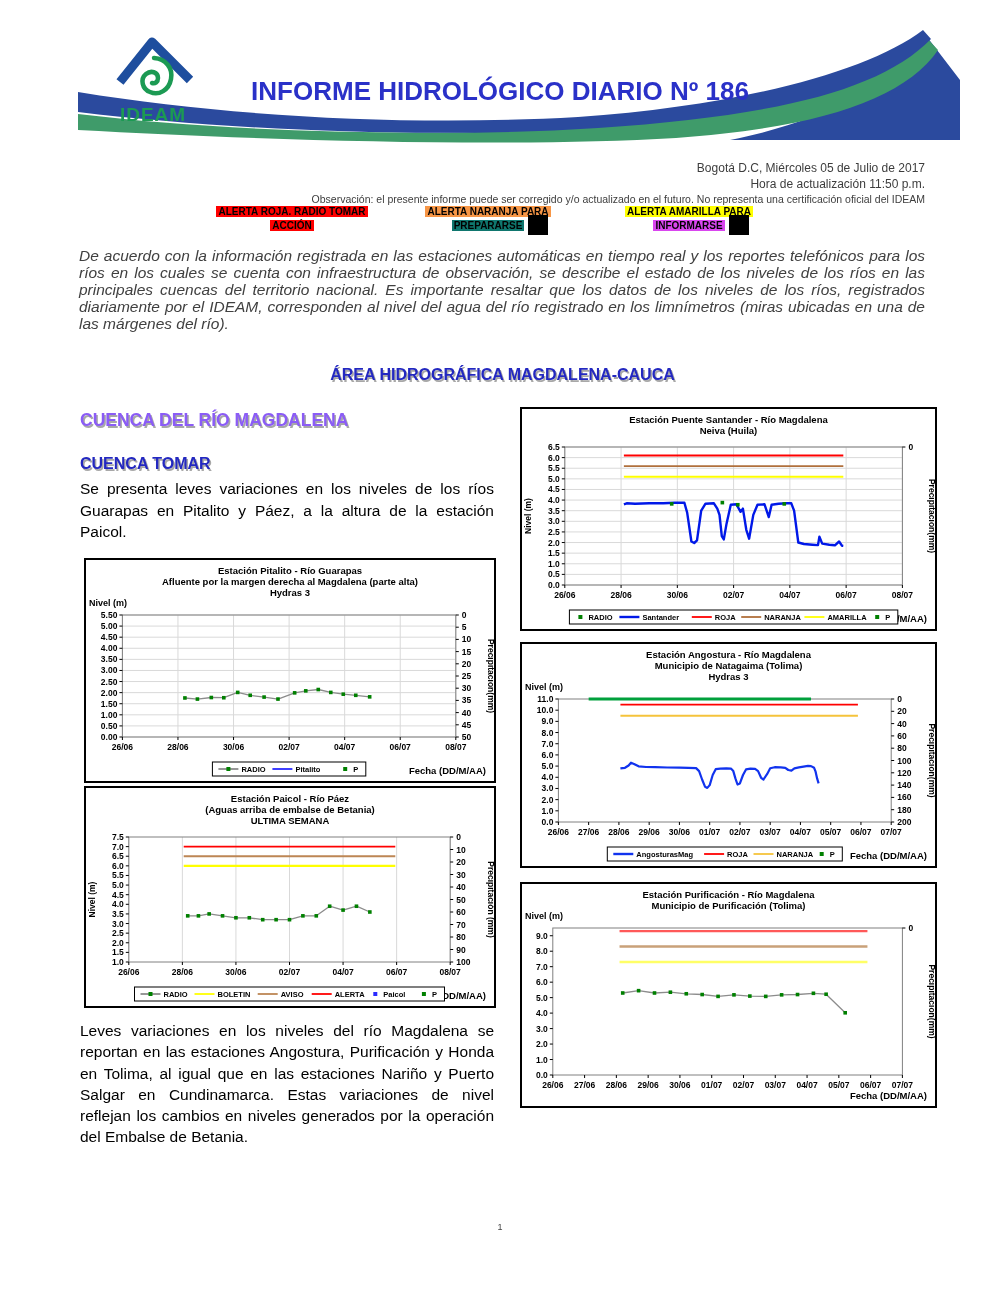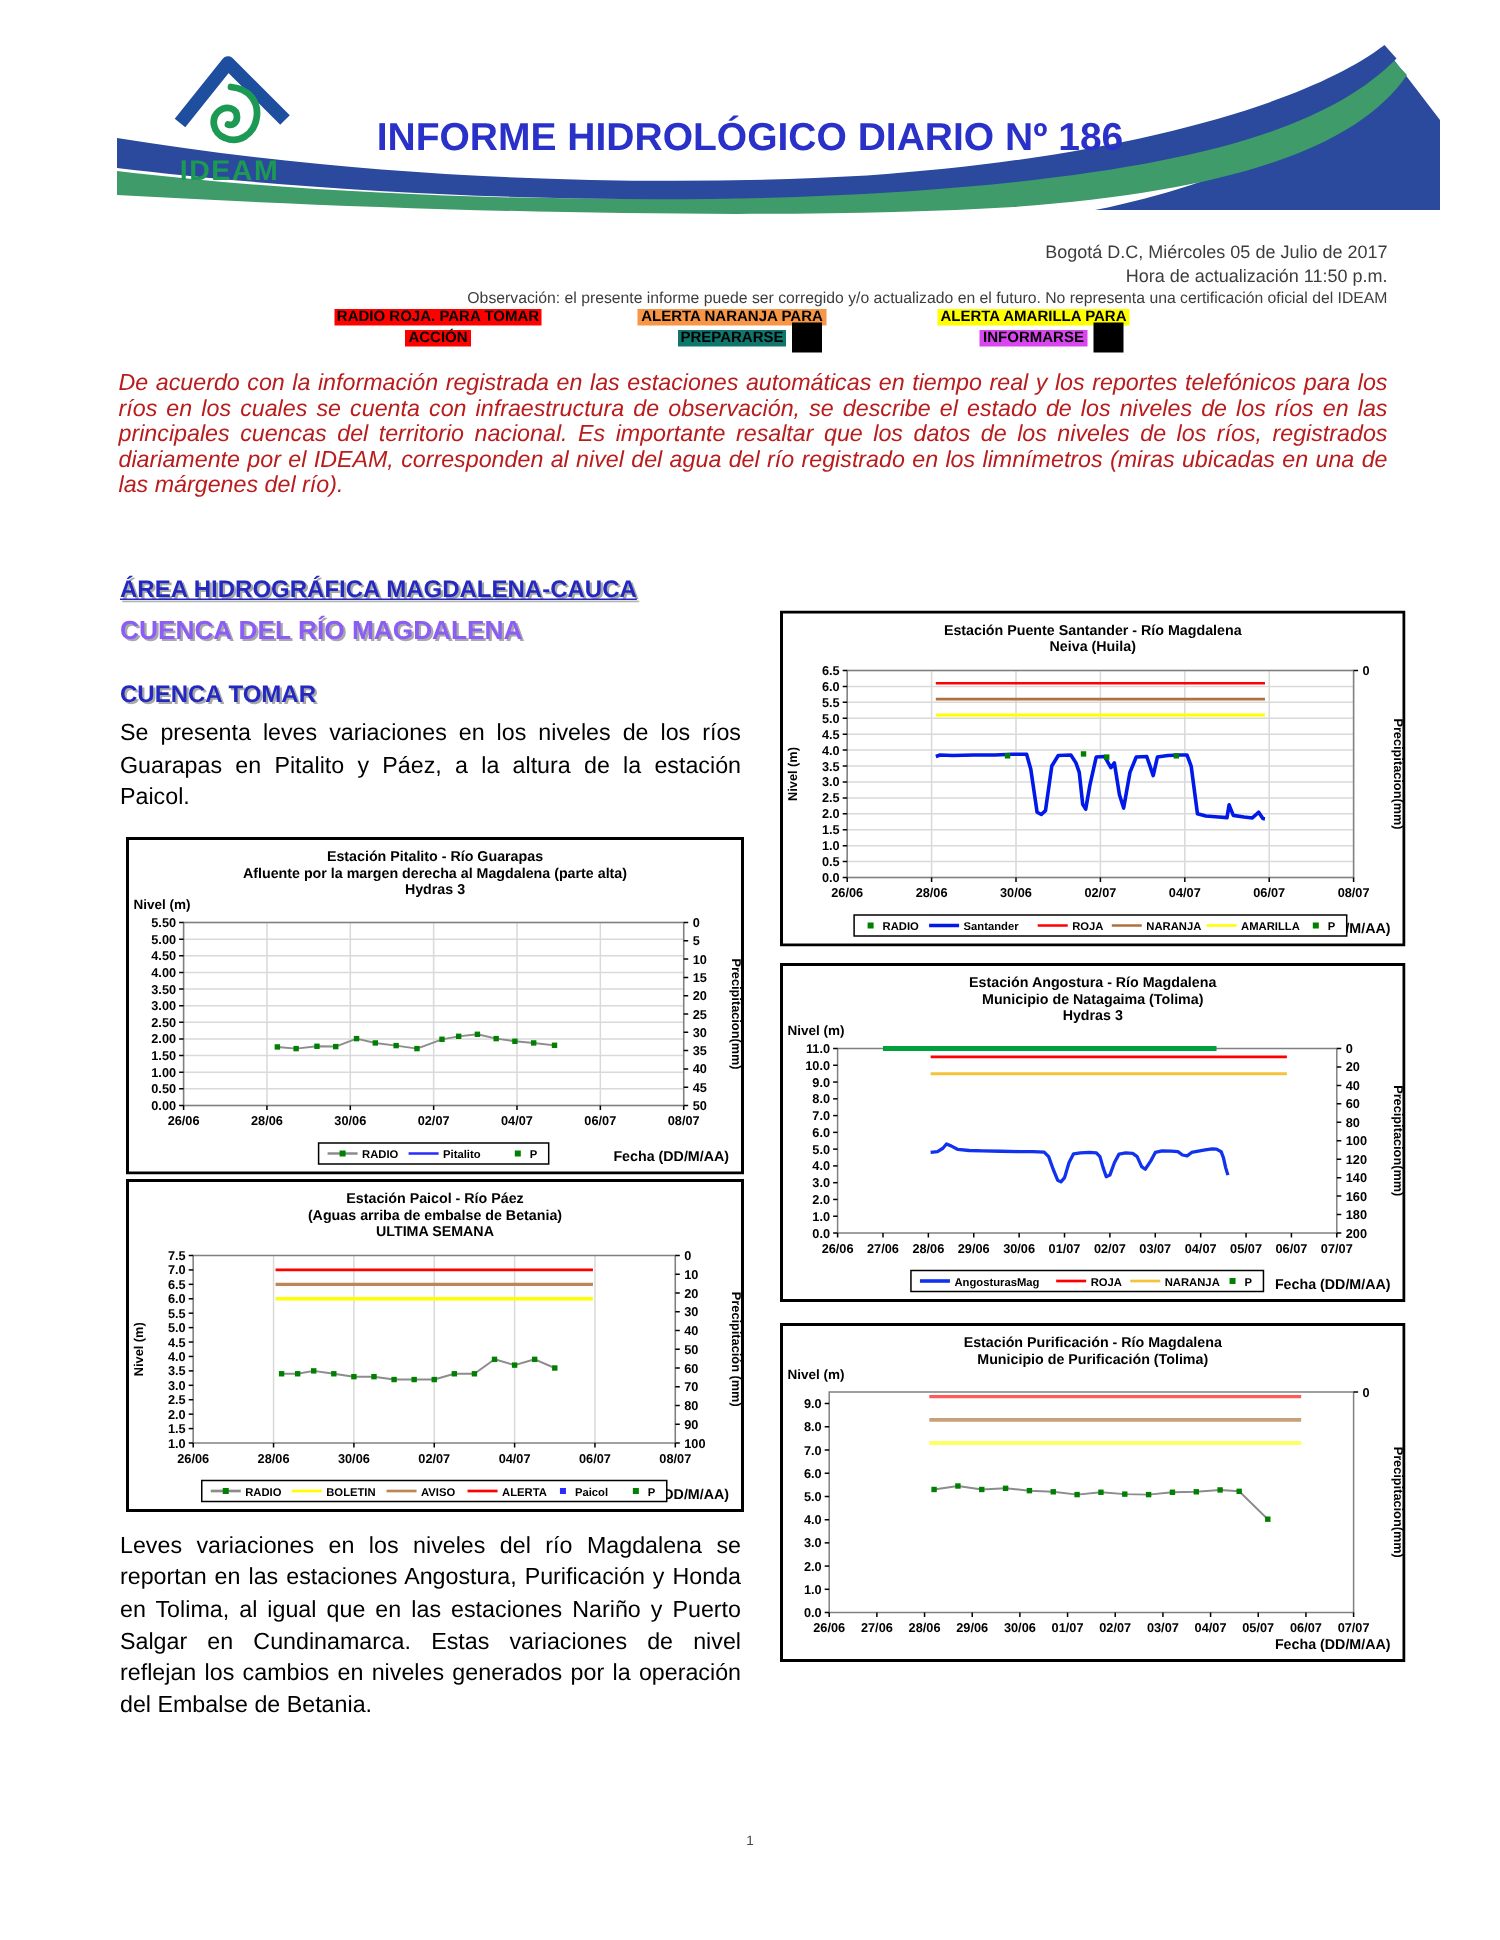--- a/index.html
+++ b/index.html
@@ -18,24 +18,24 @@
   .meta .m3{font-size:10.5px;line-height:15px;}
 
   
   .alert{position:absolute;top:205px;text-align:center;font-size:10px;font-weight:bold;
     line-height:14px;color:#000;}
   .alert span.hl{padding:0 2px;}
   .redact{position:absolute;width:20px;height:20px;background:#000;}
 
   
   .intro{position:absolute;left:79px;top:247px;width:846px;font-size:15.5px;line-height:17px;
-    font-style:italic;text-align:justify;color:#b91c1c;}
-  .h-area{position:absolute;left:80px;top:366px;width:845px;
-    font-size:16px;font-weight:bold;color:#2328c0;text-decoration:underline;
-    text-shadow:1.5px 1.5px 0 #a8a8a8;margin-top:19px;}
+    font-style:italic;text-align:justify;color:#404040;}
+  .h-area{position:absolute;left:80px;top:366px;width:845px;text-align:center;
+    font-size:16px;font-weight:bold;color:#2328c0;
+    text-shadow:1.5px 1.5px 0 #a8a8a8;}
   .h-cuenca{position:absolute;left:80px;top:410px;font-size:17.5px;font-weight:bold;
     color:#8b5cf6;text-shadow:1.5px 1.5px 0 #a8a8a8;}
   .h-alta{position:absolute;left:80px;top:455px;font-size:16px;font-weight:bold;
     color:#2328c0;text-shadow:1.5px 1.5px 0 #a8a8a8;}
   .p-left{position:absolute;left:80px;width:414px;font-size:15.5px;line-height:21.5px;
     text-align:justify;color:#000000;}
   .p-alta{top:478px;}
   .p-closing{top:1020px;line-height:21.3px;}
 
   
@@ -71,21 +71,21 @@
 
   <div class="report-title">INFORME HIDROLÓGICO DIARIO Nº 186</div>
 
   <div class="meta">
     <div class="m1">Bogotá D.C,  Miércoles 05 de Julio de 2017</div>
     <div class="m1">Hora de actualización 11:50 p.m.</div>
     <div class="m3">Observación: el presente informe puede ser corregido y/o actualizado en el futuro. No representa una certificación oficial del IDEAM</div>
   </div>
 
   <div class="alert" style="left:213px;width:158px;">
-    <span class="hl" style="background: rgb(255, 0, 0);">RADIO ROJA. PARA TOMAR</span><br>
+    <span class="hl" style="background: rgb(255, 0, 0);">ALERTA ROJA. RADIO TOMAR</span><br>
     <span class="hl" style="background: rgb(255, 0, 0);">ACCIÓN</span>
   </div>
   <div class="alert" style="left:420px;width:136px;">
     <span class="hl" style="background: rgb(247, 150, 70);">ALERTA NARANJA PARA</span><br>
     <span class="hl" style="background: #0f766e;">PREPARARSE</span>
     <span class="redact" style="left:108px;top:10px;"></span>
   </div>
   <div class="alert" style="left:619px;width:140px;">
     <span class="hl" style="background: rgb(255, 255, 0);">ALERTA AMARILLA PARA</span><br>
     <span class="hl" style="background: #d946ef; margin-top: 24px;">INFORMARSE</span>

